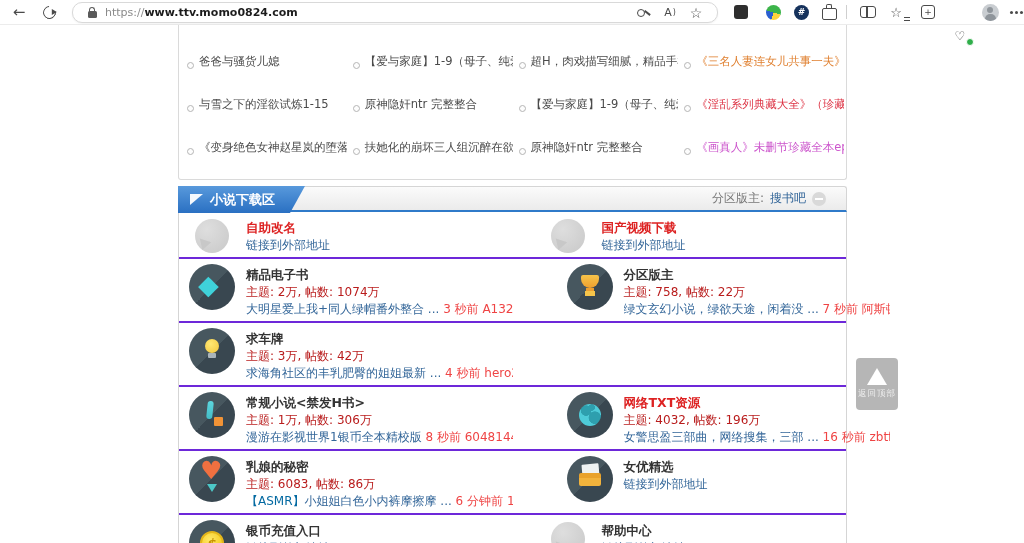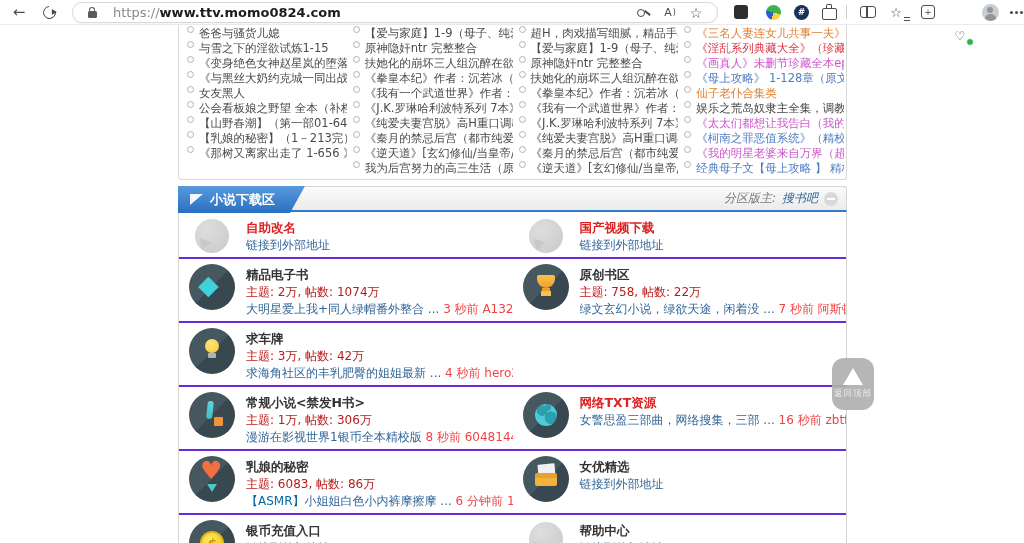--- a/index.html
+++ b/index.html
@@ -15,21 +15,21 @@
   .ci-back{left:8px;font-size:15px;}
   .ic-refresh{width:11px;height:11px;border:1.6px solid #4a4a4a;border-radius:50%;
       border-top-color:transparent;position:relative;transform:rotate(40deg);}
   .ic-refresh::after{content:"";position:absolute;right:-3px;top:-2px;width:0;height:0;
       border:3px solid transparent;border-left:5px solid #4a4a4a;transform:rotate(-40deg);}
   .pill{position:absolute;left:72px;top:2px;width:644px;height:19px;border-radius:10px;
       background:#fff;border:1px solid #d9d9d9;box-shadow:0 1px 2px rgba(0,0,0,.05);}
   .ic-lock{position:absolute;left:15px;top:8px;width:9px;height:7px;background:#5a5a5a;border-radius:1.5px;}
   .ic-lock::before{content:"";position:absolute;left:1.3px;top:-4px;width:6.2px;height:5px;
       box-sizing:border-box;border:1.5px solid #5a5a5a;border-bottom:0;border-radius:3px 3px 0 0;}
-  .url{position:absolute;left:40px;top:0;line-height:19px;font-size:13px;white-space:nowrap;}
+  .url{position:absolute;left:32px;top:0;line-height:19px;font-size:11px;white-space:nowrap;}
   .url .scheme{color:#8a8a8a;}
   .url .host{color:#1c1c1c;font-weight:600;}
   .pill .ci{height:19px;}
   .ic-key{position:relative;width:14px;height:12px;}
   .ic-key::before{content:"";position:absolute;left:0;top:2px;width:6px;height:6px;
       border:1.6px solid #4a4a4a;border-radius:50%;}
   .ic-key::after{content:"";position:absolute;left:7px;top:5px;width:7px;height:1.6px;
       background:#4a4a4a;transform:rotate(38deg);}
   .ic-aloud{font-size:11px;color:#4a4a4a;}
   .ic-aloud::after{content:")";font-size:8px;margin-left:1px;}
@@ -62,41 +62,41 @@
       box-shadow:5px 0 0 #4a4a4a,-5px 0 0 #4a4a4a;}
 
   
   .page{position:absolute;left:0;top:24px;width:1024px;height:519px;}
   .main{position:absolute;left:178px;top:0;width:669px;}
 
   
   .top-box{box-sizing:border-box;border:1px solid #dadada;border-top:0;border-radius:0 0 3px 3px;
       height:156px;overflow:hidden;display:flex;padding:2px 2px 0 2px;background:#fff;}
   .link-col{width:25%;overflow:hidden;}
-  .link-item{height:15px;display:flex;align-items:flex-start;white-space:nowrap;overflow:hidden;}
+  .link-item{height:15px;display:flex;align-items:flex-end;white-space:nowrap;overflow:hidden;margin-top:28px;}
   .bullet{flex:none;width:5px;height:5px;border:1px solid #b5b5b5;border-radius:50%;
       background:#fdfdfd;margin:0 5px 0 6px;}
   .lk{font-size:11.5px;color:#4a4a4a;}
 
   
   .forum-section{margin-top:6px;}
   .sec-header{position:relative;height:26px;background:linear-gradient(#fbfbfb,#ebebeb);
       border:1px solid #d5d5d5;border-bottom:2px solid #2f7ac9;border-radius:3px 3px 0 0;box-sizing:border-box;}
   .sec-tab{position:absolute;left:-1px;top:-1px;height:27px;padding:0 30px 0 12px;display:flex;
       align-items:center;gap:7px;color:#fff;font-size:13px;font-weight:bold;
       background:linear-gradient(#5899dc,#2a70c2);
       clip-path:polygon(0 0,100% 0,calc(100% - 15px) 100%,0 100%);}
   .flag{width:0;height:0;border-top:11px solid #fff;border-right:13px solid transparent;opacity:.95;}
-  .sec-right{position:absolute;right:8px;top:0;height:100%;display:flex;align-items:center;
-      gap:6px;font-size:12px;color:#777;font-style:italic;}
+  .sec-right{position:absolute;right:20px;top:0;height:100%;display:flex;align-items:center;
+      gap:6px;font-size:12px;color:#777;}
   .mod-name{color:#369;}
   .collapse{width:14px;height:14px;border-radius:50%;background:#d9d9d9;position:relative;}
   .collapse::before{content:"";position:absolute;left:3px;top:6px;width:8px;height:2px;background:#fff;}
   .sec-body{background:#fff;border-left:1px solid #d5d5d5;border-right:1px solid #d5d5d5;}
-  .f-row{display:flex;padding:4px 0;}
+  .f-row{display:flex;padding:4px 0;gap:44px;}
   .f-row + .f-row{border-top:2px solid #6d28d9;}
   .f-cell{width:50%;box-sizing:border-box;display:flex;gap:11px;padding-left:8px;align-items:flex-start;}
   .f-text{padding-top:1px;min-width:0;}
   .f-title{display:inline-block;font-size:12.5px;line-height:16px;font-weight:bold;color:#333;}
   .f-stats{font-size:12px;line-height:16px;margin-top:1px;color:#b91c1c;}
   .f-last{font-size:12px;line-height:16px;margin-top:1px;white-space:nowrap;overflow:hidden;}
   .lp-prefix{color:#0369a1;}
   .lp-link{color:#369;}
   .lp-time,.lp-user{color:#ef4444;}
   .f-extlink{display:block;font-size:12px;line-height:16px;margin-top:1px;color:#369;}
@@ -136,21 +136,21 @@
       background:#eef2f2;border-radius:1px;transform:rotate(-5deg);}
   .g-envelope::after{content:"";position:absolute;left:12px;top:17px;width:22px;height:13px;border-radius:2px;
       background:linear-gradient(#e9a22b 0 5px,#f2b33c 5px);}
   .g-coin::before{content:"";position:absolute;left:11px;top:11px;width:24px;height:24px;border-radius:50%;
       box-sizing:border-box;border:2px solid #e3b51a;
       background:radial-gradient(circle at 40% 35%,#ffe96a,#f6cc1f 75%);}
   .g-coin::after{content:"$";position:absolute;inset:0;display:flex;align-items:center;justify-content:center;
       color:#c79200;font-weight:bold;font-size:13px;}
 
   
-  .back-top{position:absolute;left:832px;top:334px;width:42px;height:52px;border-radius:12px;
+  .back-top{position:absolute;left:856px;top:334px;width:42px;height:52px;border-radius:4px;
       background:rgba(176,176,176,.93);display:flex;flex-direction:column;align-items:center;
       justify-content:center;gap:3px;}
   .plane{width:0;height:0;border-left:10px solid transparent;border-right:10px solid transparent;
       border-bottom:17px solid #fff;}
   .back-label{font-size:8.5px;color:#ededed;letter-spacing:1px;}
 </style>
 </head>
 <body>
 
 <div class="chrome">
@@ -395,21 +395,21 @@
             <div class="f-cell">
               <span class="circle">
                 <i class="g g-diamond"></i>
               </span>
               <div class="f-text"><a class="f-title">精品电子书</a><div class="f-stats">主题: 2万, 帖数: 1074万</div><div class="f-last"><a class="lp-link">大明星爱上我+同人绿帽番外整合 ...</a><span class="lp-time"> 3 秒前 </span><a class="lp-user">A1328240851</a></div></div>
             </div>
             <div class="f-cell">
               <span class="circle">
                 <i class="g g-trophy"></i>
               </span>
-              <div class="f-text"><a class="f-title">原创书区</a><div class="f-stats">主题: 758, 帖数: 22万</div><div class="f-last"><a class="lp-link">绿文玄幻小说，绿欲天途，闲着没 ...</a><span class="lp-time"> 7 秒前 </span><a class="lp-user">阿斯顿2023</a></div></div>
+              <div class="f-text"><a class="f-title">分区版主</a><div class="f-stats">主题: 758, 帖数: 22万</div><div class="f-last"><a class="lp-link">绿文玄幻小说，绿欲天途，闲着没 ...</a><span class="lp-time"> 7 秒前 </span><a class="lp-user">阿斯顿2023</a></div></div>
             </div>
           </div>
           <div class="f-row">
             <div class="f-cell">
               <span class="circle">
                 <i class="g g-bulb"></i>
               </span>
               <div class="f-text"><a class="f-title">求车牌</a><div class="f-stats">主题: 3万, 帖数: 42万</div><div class="f-last"><a class="lp-link">求海角社区的丰乳肥臀的姐姐最新 ...</a><span class="lp-time"> 4 秒前 </span><a class="lp-user">hero2007</a></div></div>
             </div>
           </div>
@@ -417,21 +417,21 @@
             <div class="f-cell">
               <span class="circle">
                 <i class="g g-pencil"></i>
               </span>
               <div class="f-text"><a class="f-title">常规小说&lt;禁发H书&gt;</a><div class="f-stats">主题: 1万, 帖数: 306万</div><div class="f-last"><a class="lp-link">漫游在影视世界1银币全本精校版</a><span class="lp-time"> 8 秒前 </span><a class="lp-user">6048144</a></div></div>
             </div>
             <div class="f-cell">
               <span class="circle">
                 <i class="g g-globe"></i>
               </span>
-              <div class="f-text"><a class="f-title" style="color: rgb(221, 34, 34);">网络TXT资源</a><div class="f-last"><a class="lp-link">女警思盈三部曲，网络搜集，三部 ...</a><span class="lp-time"> 16 秒前 </span><a class="lp-user">zbtfgh</a></div></div>
+              <div class="f-text"><a class="f-title" style="color: rgb(221, 34, 34);">网络TXT资源</a><div class="f-stats">主题: 4032, 帖数: 196万</div><div class="f-last"><a class="lp-link">女警思盈三部曲，网络搜集，三部 ...</a><span class="lp-time"> 16 秒前 </span><a class="lp-user">zbtfgh</a></div></div>
             </div>
           </div>
           <div class="f-row">
             <div class="f-cell">
               <span class="circle">
                 <i class="g g-heart"></i>
               </span>
               <div class="f-text"><a class="f-title">乳娘的秘密</a><div class="f-stats">主题: 6083, 帖数: 86万</div><div class="f-last"><span class="lp-prefix">【ASMR】</span><a class="lp-link">小姐姐白色小内裤摩擦摩 ...</a><span class="lp-time"> 6 分钟前 </span><a class="lp-user">1169749342</a></div></div>
             </div>
             <div class="f-cell">

